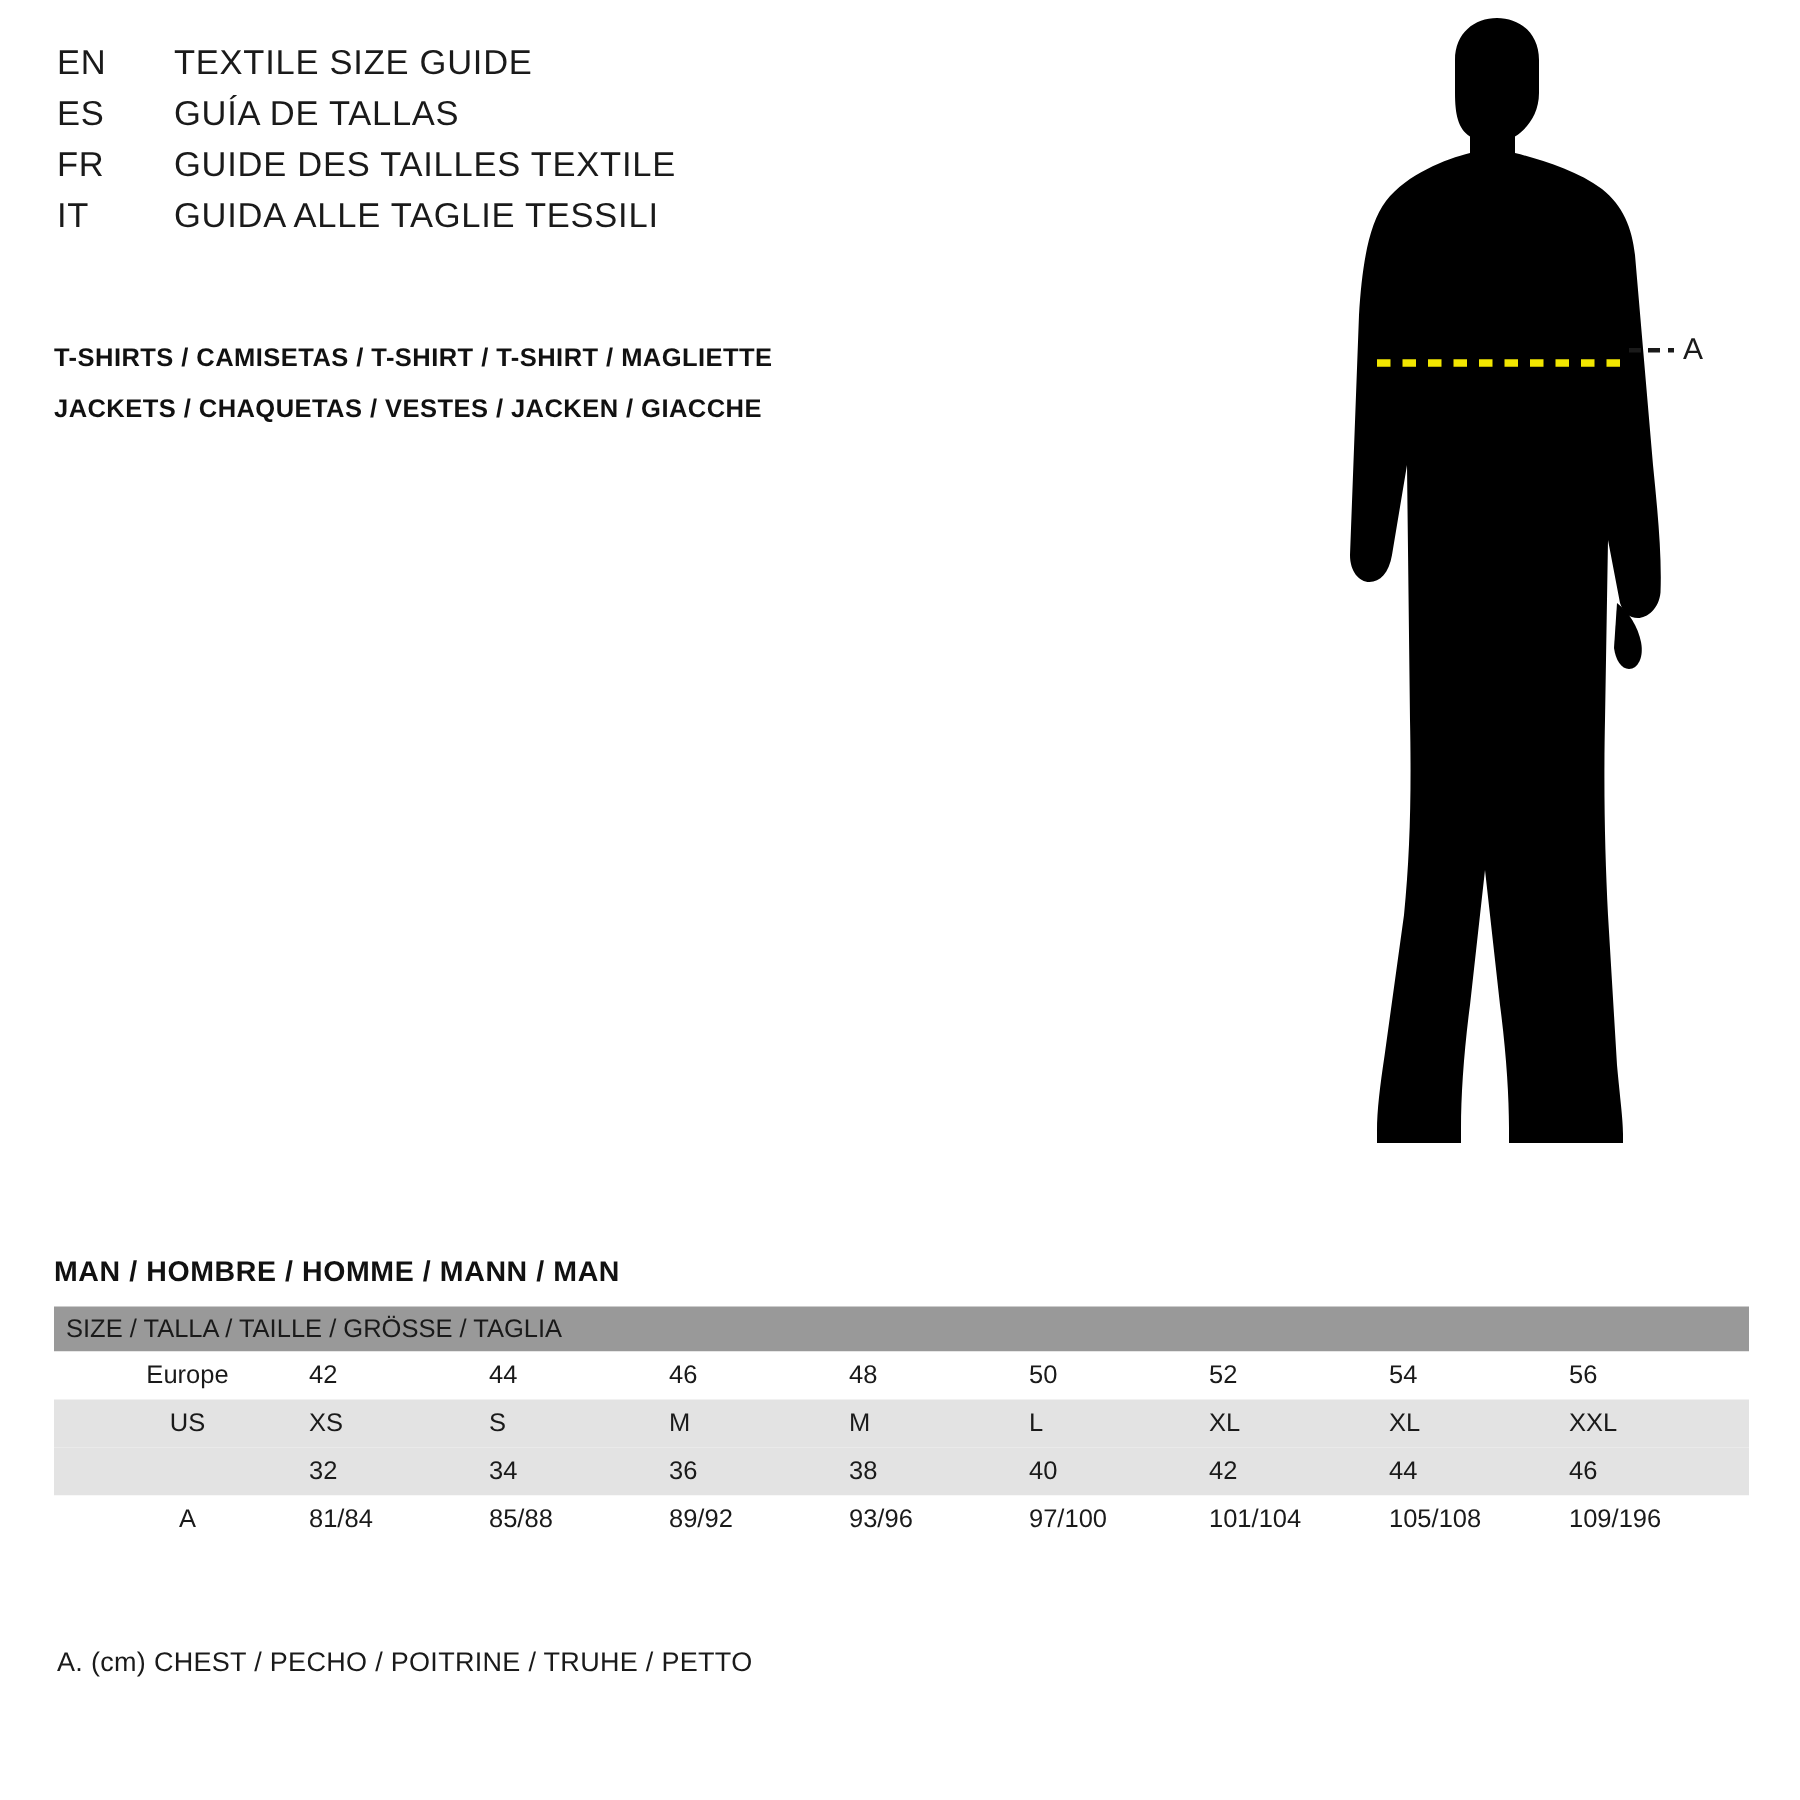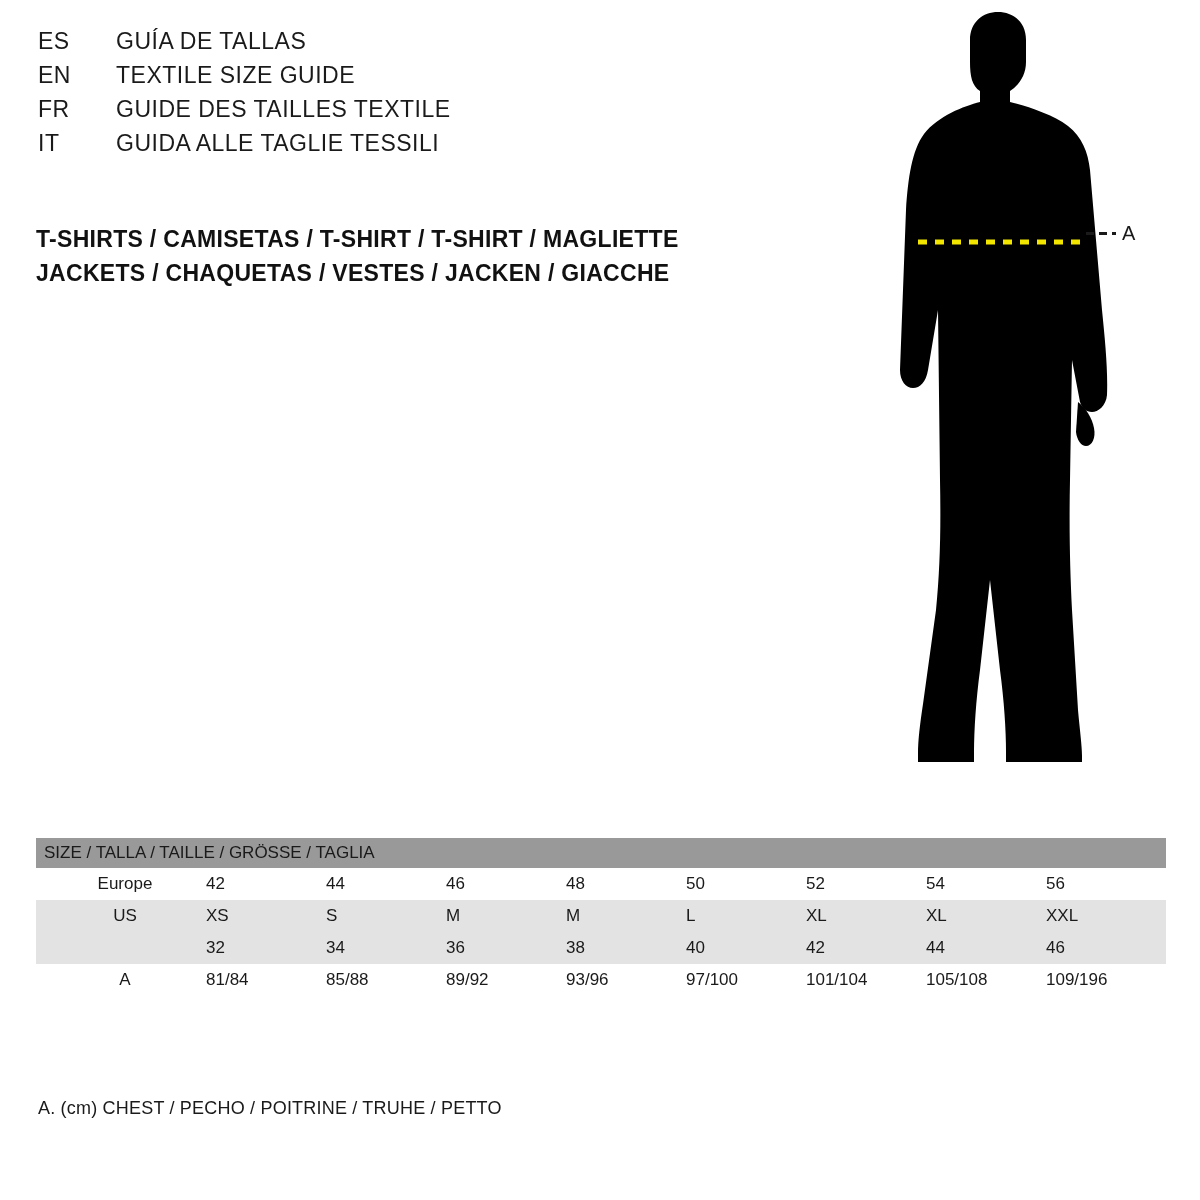--- a/index.html
+++ b/index.html
@@ -45,21 +45,21 @@
     color: #1a1a1a;
   }
 
   .garment-lines {
     position: absolute;
     left: 36px;
     top: 222px;
     width: 760px;
   }
   .garment-line {
-    font-size: 23px;
+    font-size: 17px;
     font-weight: bold;
     letter-spacing: 0.3px;
     line-height: 34px;
     color: #111;
   }
 
   
   .figure-wrap {
     position: absolute;
     left: 820px;
@@ -135,26 +135,26 @@
     color: #1a1a1a;
   }
 </style>
 </head>
 <body>
 
 <div class="page">
 
   <div class="lang-block">
     <div class="lang-row">
+      <span class="lang-code">EN</span>
+      <span class="lang-text">TEXTILE SIZE GUIDE</span>
+    </div>
+    <div class="lang-row">
       <span class="lang-code">ES</span>
       <span class="lang-text">GUÍA DE TALLAS</span>
-    </div>
-    <div class="lang-row">
-      <span class="lang-code">EN</span>
-      <span class="lang-text">TEXTILE SIZE GUIDE</span>
     </div>
     <div class="lang-row">
       <span class="lang-code">FR</span>
       <span class="lang-text">GUIDE DES TAILLES TEXTILE</span>
     </div>
     <div class="lang-row">
       <span class="lang-code">IT</span>
       <span class="lang-text">GUIDA ALLE TAGLIE TESSILI</span>
     </div>
   </div>
@@ -213,20 +213,21 @@
 
     <svg width="360" height="790" viewBox="0 0 360 790" style="position:absolute;left:0;top:0;">
       <line x1="98" y1="232" x2="268" y2="232" stroke="#f2e600" stroke-width="5" stroke-dasharray="9 8" stroke-linecap="butt"></line>
     </svg>
   </div>
 
   <div class="dash-lead"></div>
   <div class="measure-label">A</div>
 
   <div class="table-section">
+    <div class="section-title">MAN / HOMBRE / HOMME / MANN / MAN</div>
     <table class="size-table">
       <colgroup>
         <col style="width:170px">
         <col style="width:120px">
           <col style="width:120px">
           <col style="width:120px">
           <col style="width:120px">
         <col style="width:120px">
           <col style="width:120px">
           <col style="width:120px">

